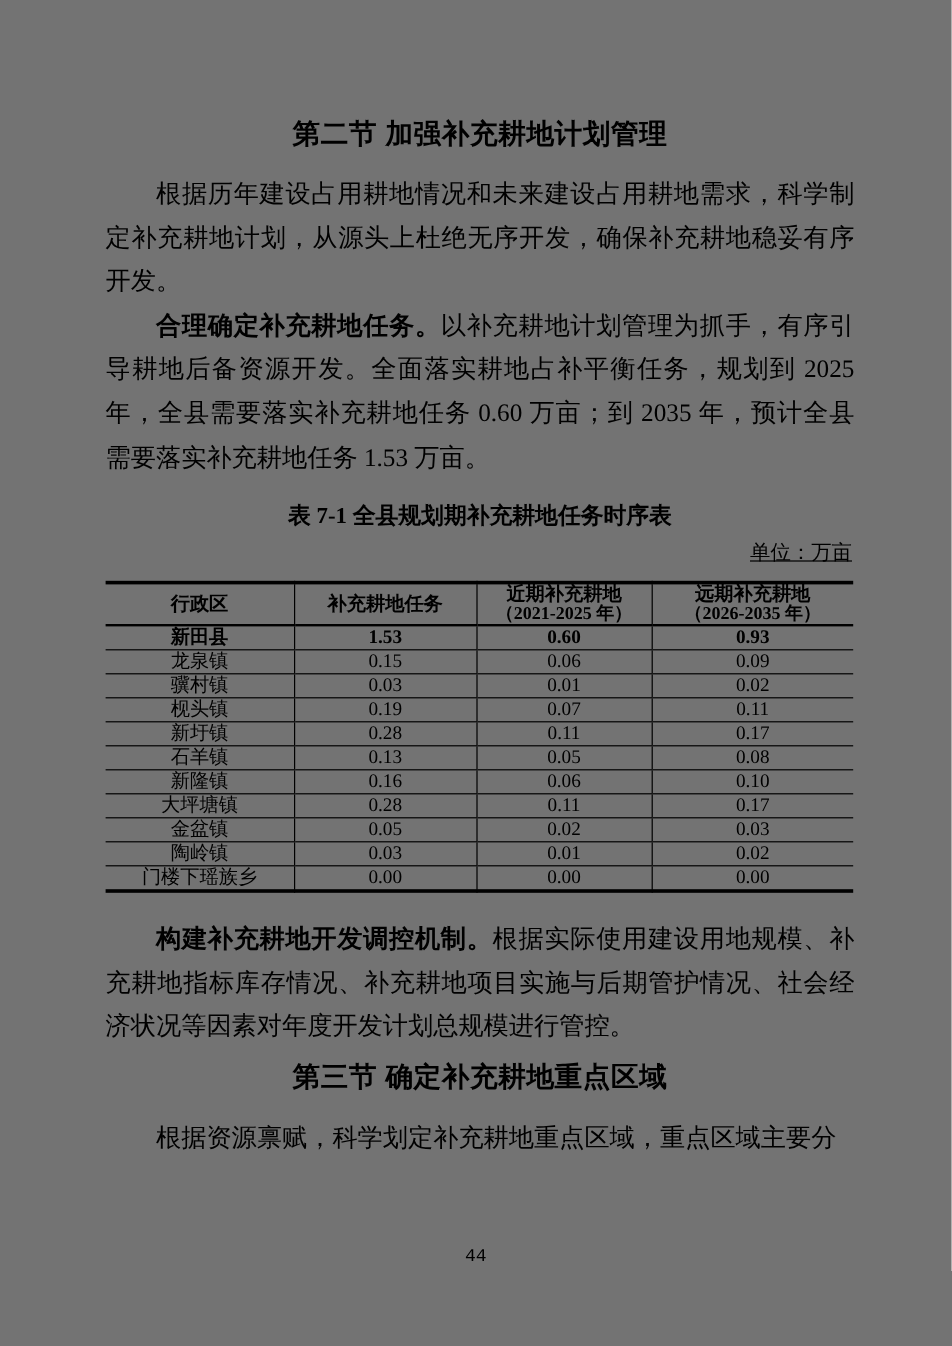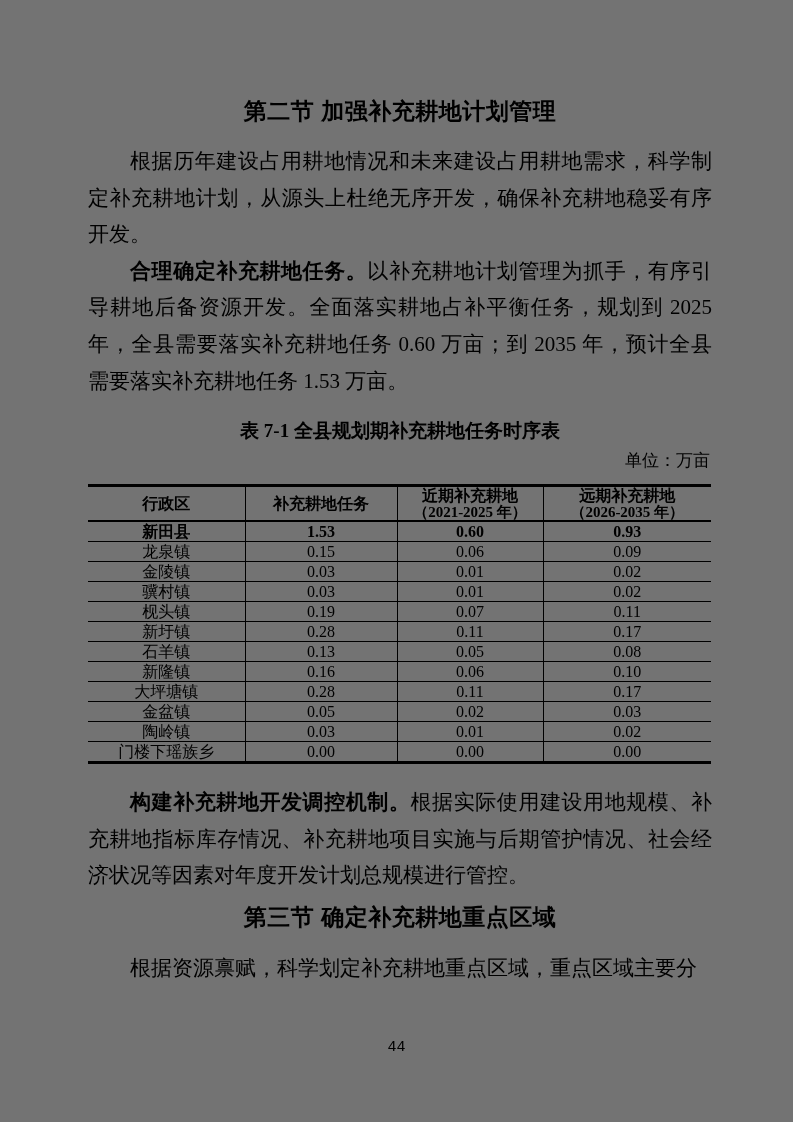--- a/index.html
+++ b/index.html
@@ -46,20 +46,21 @@
     font-weight: 700;
     font-size: 19px;
     line-height: 24px;
     text-align: center;
   }
   .table-unit {
     margin: 7px 2px 0 0;
     font-size: 17px;
     line-height: 22px;
     text-align: right;
+    text-decoration: underline;
   }
   table.doc-table {
     margin-top: 12px;
     width: 623px;
     table-layout: fixed;
     border-collapse: collapse;
     border-top: 3px solid #000;
     border-bottom: 3px solid #000;
   }
   .doc-table col.c1 { width: 157px; }
@@ -144,26 +145,20 @@
             <td>0.60</td>
             <td>0.93</td>
           </tr>
           <tr>
             <td>龙泉镇</td>
             <td>0.15</td>
             <td>0.06</td>
             <td>0.09</td>
           </tr>
           <tr>
-            <td>金陵镇</td>
-            <td>0.03</td>
-            <td>0.01</td>
-            <td>0.02</td>
-          </tr>
-          <tr>
             <td>骥村镇</td>
             <td>0.03</td>
             <td>0.01</td>
             <td>0.02</td>
           </tr>
           <tr>
             <td>枧头镇</td>
             <td>0.19</td>
             <td>0.07</td>
             <td>0.11</td>

